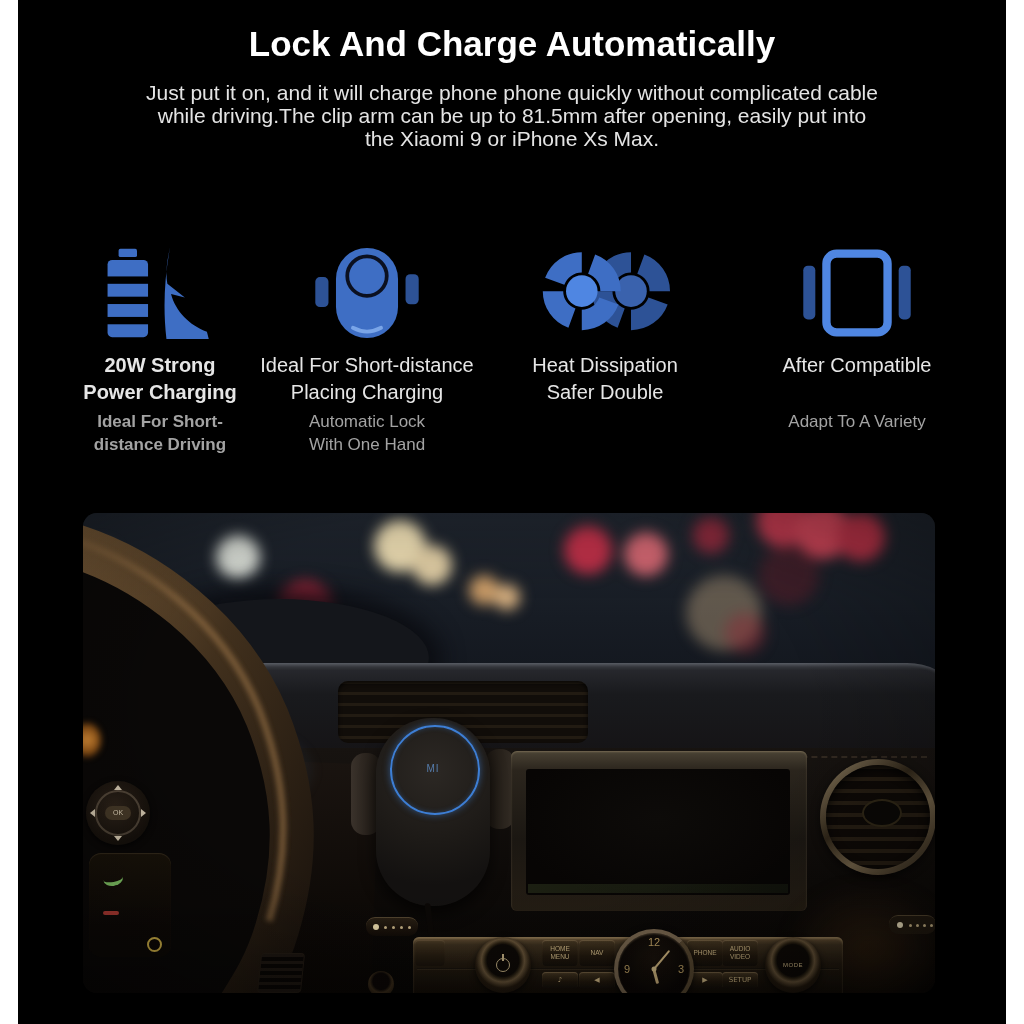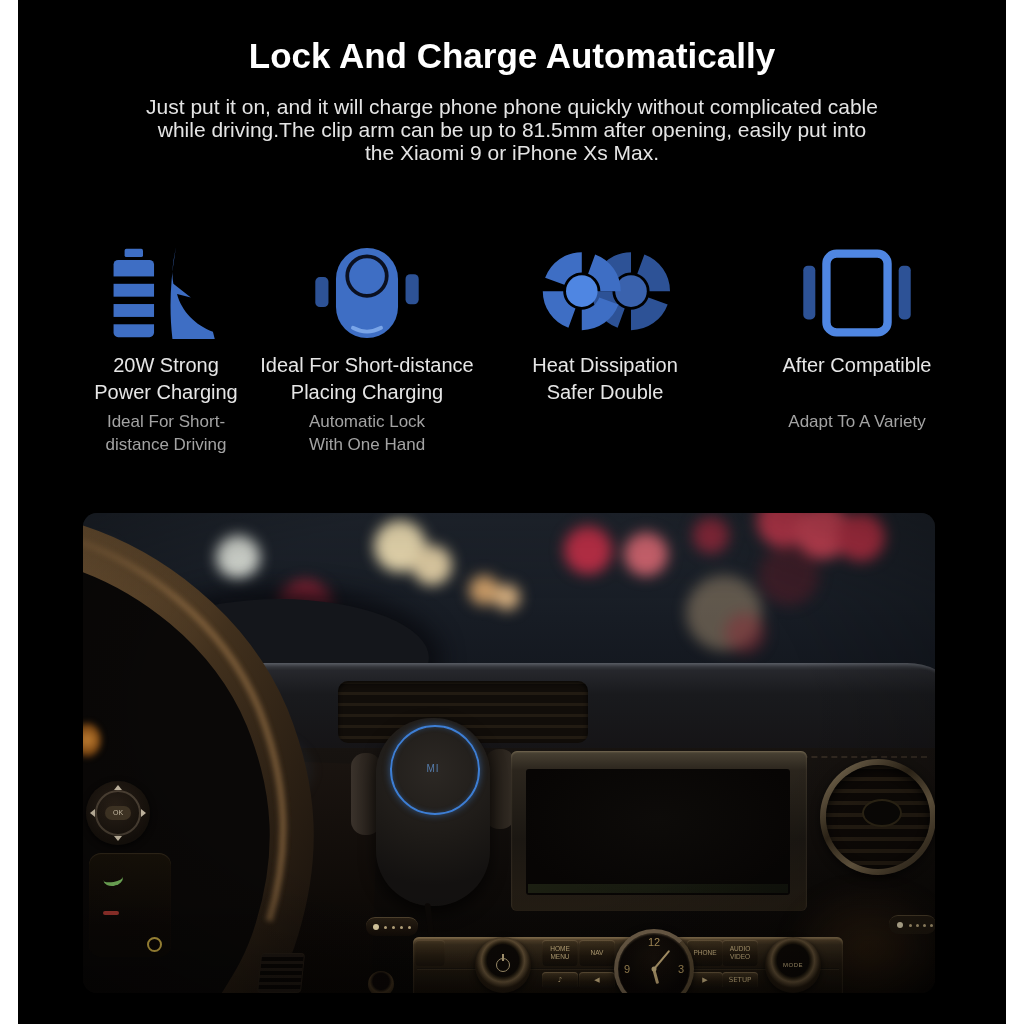--- a/index.html
+++ b/index.html
@@ -1,30 +1,30 @@
 <!DOCTYPE html>
 <html><head>
 <meta charset="utf-8">
 <style>
   html,body{margin:0;padding:0;}
   body{width:1024px;height:1024px;background:#ffffff;position:relative;overflow:hidden;
        font-family:"Liberation Sans",sans-serif;}
   .panel{position:absolute;left:18px;top:0;width:988px;height:1024px;background:#000;overflow:hidden;}
 
   
-  .hd-title{margin:16px;padding-top:16px;text-align:center;color:#ffffff;
+  .hd-title{margin:4px;padding-top:16px;text-align:center;color:#ffffff;
             font-size:35px;font-weight:700;line-height:47px;}
   .hd-title span{display:block;}
   .hd-sub{margin:14px 0 0 0;text-align:center;color:#e4e4e4;font-size:21px;line-height:23px;font-weight:400;}
   .hd-sub span{display:block;white-space:nowrap;}
 
   
   .features{position:absolute;top:246px;left:0;width:988px;height:240px;}
   .feature{position:absolute;text-align:center;}
-  .f1{left:38px;width:220px;} .f2{left:229px;width:240px;}
+  .f1{left:32px;width:220px;font-weight:bold;} .f2{left:229px;width:240px;}
   .f3{left:467px;width:240px;} .f4{left:719px;width:240px;}
   .icon-box{height:94px;display:flex;align-items:center;justify-content:center;}
   .f-title{margin-top:12px;height:56px;color:#e6e6e6;font-size:20px;line-height:27px;}
   .f-title span{display:block;white-space:nowrap;}
   .f-desc{margin-top:2px;color:#a3a3a3;font-size:17px;line-height:23px;}
   .f-desc span{display:block;white-space:nowrap;}
 
   
   .photo{position:absolute;left:65px;top:513px;width:852px;height:480px;border-radius:14px;overflow:hidden;
          background:linear-gradient(180deg,#20262f 0%,#171c24 22%,#10131a 45%,#0a0b0e 62%,#070605 100%);}

